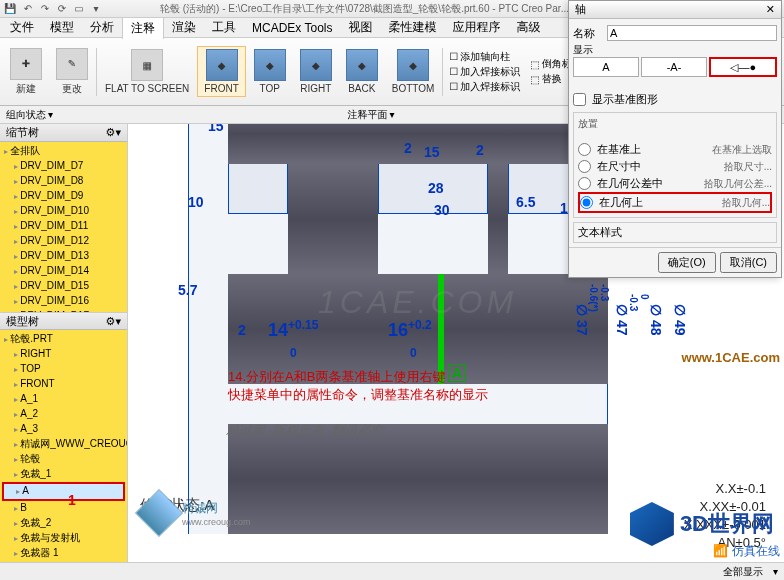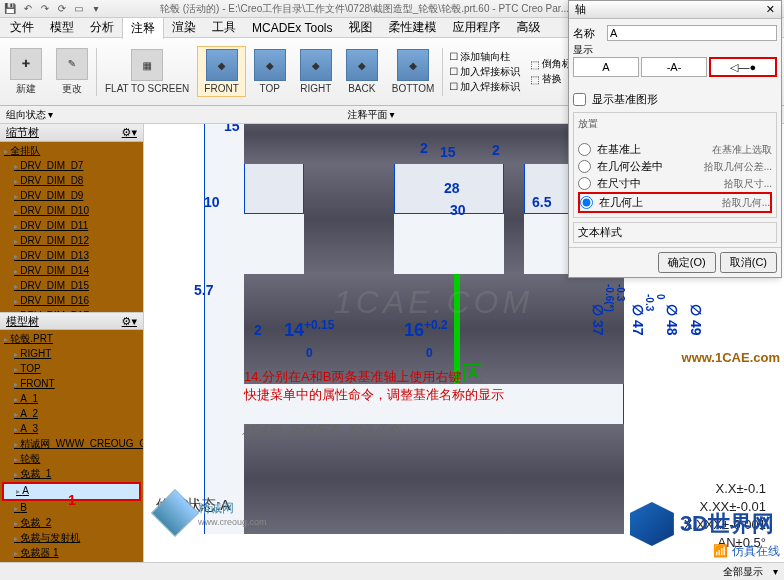--- a/index.html
+++ b/index.html
@@ -19,21 +19,21 @@
   .rib-btn.selected { background: #fff3d6; border: 1px solid #f0c070; }
   .rib-icon.blue { background: linear-gradient(#7aa8d8,#5a88b8); border-color: #4a78a8; }
   .rib-dd { display: flex; flex-direction: column; font-size: 10px; padding: 2px 4px; gap: 1px; }
   .rib-dd div { display: flex; align-items: center; gap: 2px; }
   
   .subbar { height: 18px; background: #f0f0f0; border-bottom: 1px solid #ccc; display: flex; align-items: center; padding: 0 6px; gap: 2px; font-size: 10px; }
   .subbar .spacer { flex: 1; }
   
   .main { position: absolute; top: 124px; left: 0; right: 0; bottom: 18px; display: flex; }
   
-  .sidebar { width: 144px; background: #a16207; border-right: 1px solid #ccc; display: flex; flex-direction: column; overflow: hidden; text-decoration: underline; }
+  .sidebar { width: 128px; background: #fde047; border-right: 1px solid #ccc; display: flex; flex-direction: column; overflow: hidden; }
   .side-header { height: 18px; background: linear-gradient(#eee,#ddd); border-bottom: 1px solid #bbb; font-size: 11px; padding: 2px 6px; display: flex; align-items: center; justify-content: space-between; }
   .tree { flex: 0 0 auto; overflow: auto; padding: 2px; font-size: 10px; line-height: 14px; }
   .tree-item { padding: 0 2px 0 12px; white-space: nowrap; cursor: pointer; }
   .tree-item.sel { background: #cde8ff; }
   .tree-item::before { content: "▸ "; color: #888; font-size: 8px; }
   .side-section { border-top: 1px solid #ccc; text-align: right; }
   
   .canvas { flex: 1; position: relative; background: #fff; overflow: hidden; }
   .drawing { position: absolute; inset: 0; }
   
@@ -304,27 +304,27 @@
     </div>
     <div class="group">
       <div style="font-size:10px;color:#555;margin-bottom:10px">放置</div>
       <div class="radio-row">
           <input type="radio" name="p" style="">
           <span>在基准上</span>
           <span class="pick">在基准上选取</span>
         </div>
       <div class="radio-row">
           <input type="radio" name="p" style="">
-          <span>在几何公差中</span>
-          <span class="pick">拾取几何公差...</span>
+          <span>在尺寸中</span>
+          <span class="pick">拾取尺寸...</span>
         </div>
       <div class="radio-row">
           <input type="radio" name="p" style="">
-          <span>在尺寸中</span>
-          <span class="pick">拾取尺寸...</span>
+          <span>在几何公差中</span>
+          <span class="pick">拾取几何公差...</span>
         </div>
       <div class="radio-row hl">
           <input type="radio" name="p" checked="" style="">
           <span>在几何上</span>
           <span class="pick">拾取几何...</span>
         </div>
     </div>
     <div style="margin-top:4px;border:1px solid #ccc;padding:2px 4px">文本样式</div>
   </div>
   <div class="dlg-foot">

